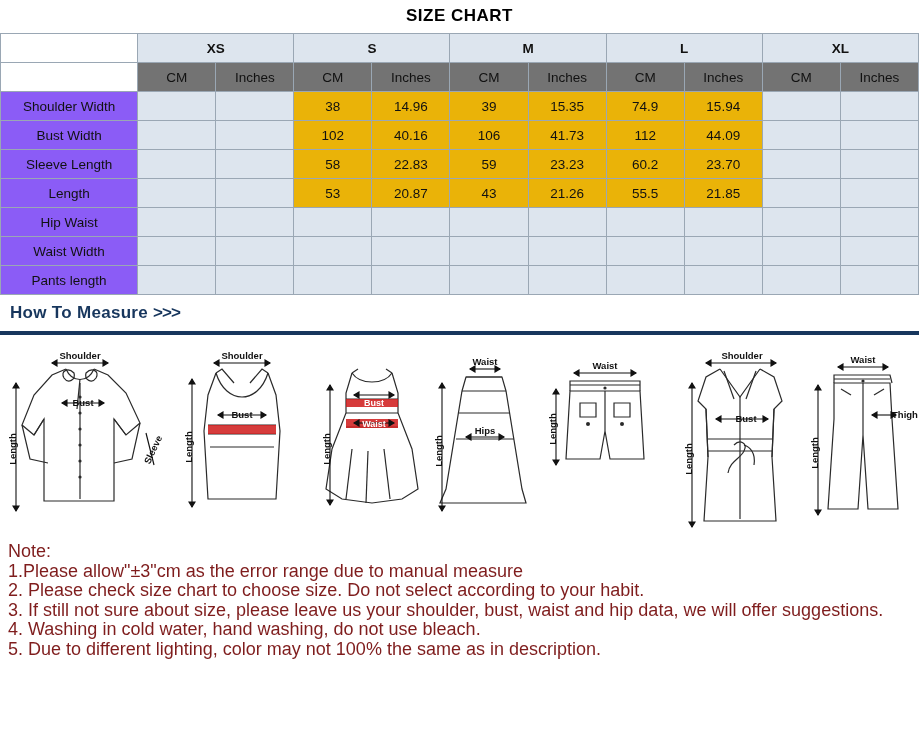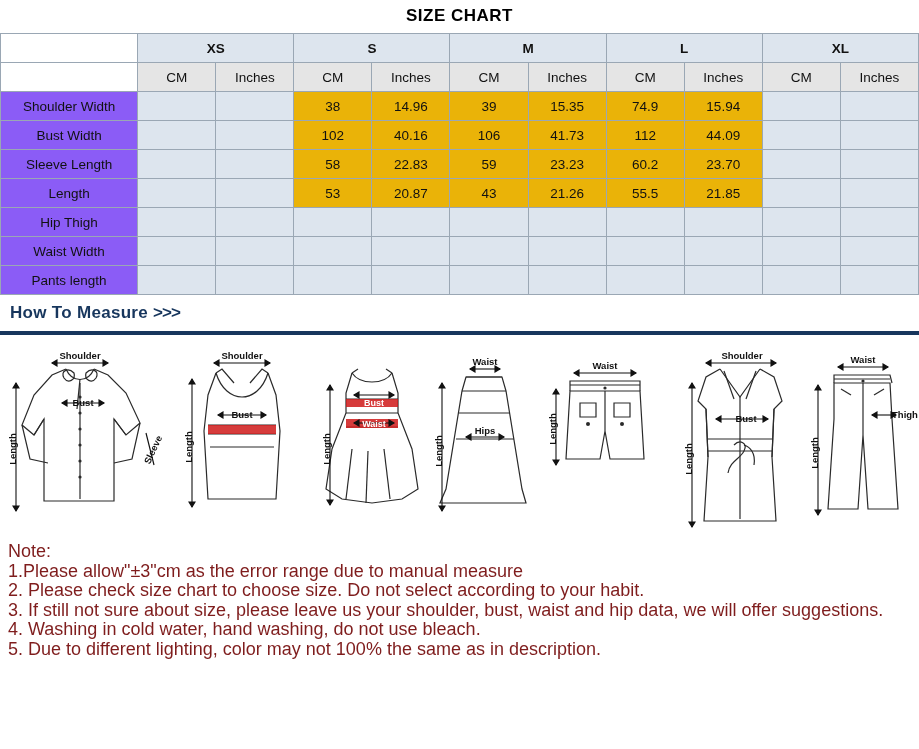--- a/index.html
+++ b/index.html
@@ -55,21 +55,21 @@
     color: #e8110f;
     font-weight: bold;
     font-size: 19px;
     background: #dde5ee;
     height: 34px;
   }
   td.corner {
     background: #ffffff;
   }
   td.unit {
-    background: #e5e5e5;
+    background: #737373;
     font-size: 13px;
     height: 26px;
   }
   td.shade {
     background: #dde5ee;
   }
   td.val {
     background: #eab308;
   }
 
@@ -212,21 +212,21 @@
         <td class="val">53</td>
         <td class="val">20.87</td>
         <td class="val">43</td>
         <td class="val">21.26</td>
         <td class="val">55.5</td>
         <td class="val">21.85</td>
         <td class="shade"></td>
         <td class="shade"></td>
       </tr>
       <tr>
-        <td class="rowlabel">Hip Thigh</td>
+        <td class="rowlabel">Hip Waist</td>
         <td class="shade"></td>
         <td class="shade"></td>
         <td class="shade"></td>
         <td class="shade"></td>
         <td class="shade"></td>
         <td class="shade"></td>
         <td class="shade"></td>
         <td class="shade"></td>
         <td class="shade"></td>
         <td class="shade"></td>

